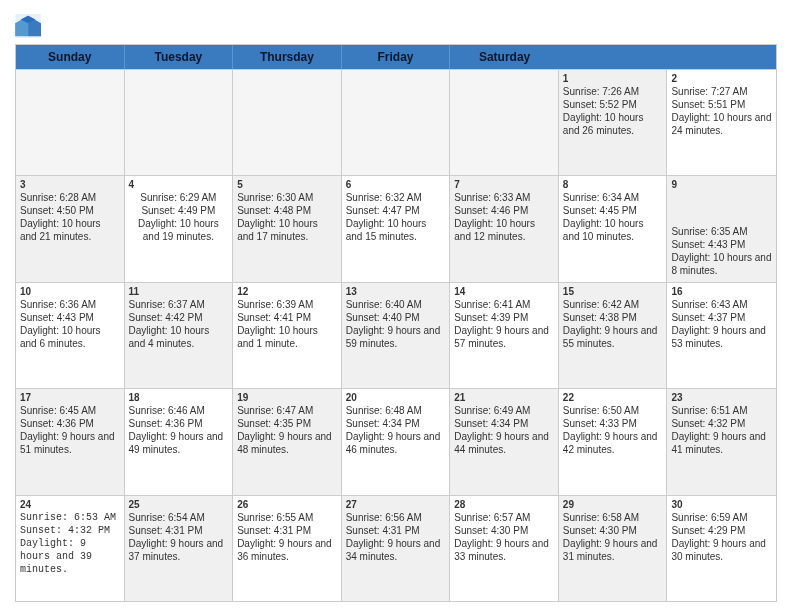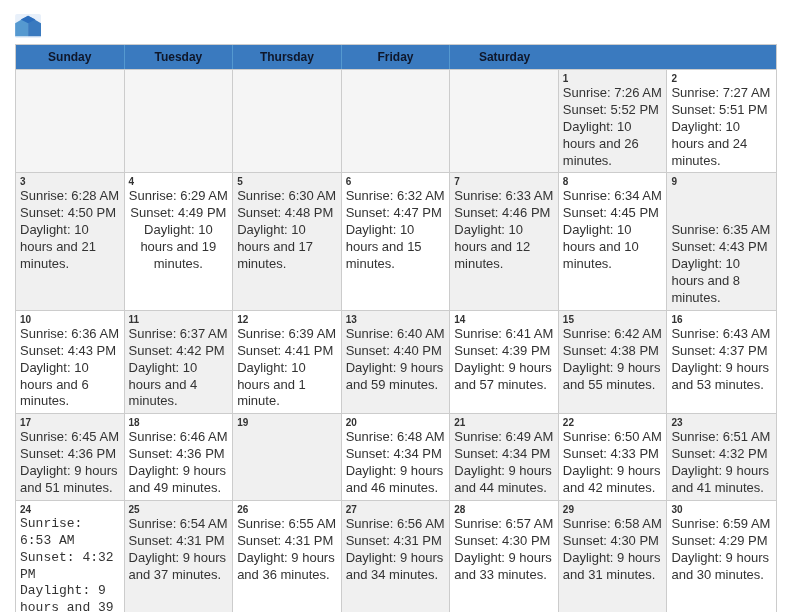--- a/index.html
+++ b/index.html
@@ -96,21 +96,21 @@
     .cal-cell:last-child { border-right: none; }
     .cal-cell.empty { background: #f5f5f5; }
     .cal-cell.shaded { background: #f0f0f0; }
     .day-num {
       font-size: 10px;
       font-weight: bold;
       display: block;
       margin-bottom: 1px;
     }
     .day-info {
-      font-size: 13px;
+      font-size: 10px;
       color: #333;
       line-height: 1.3;
     }
   </style>
 </head>
 <body>
 
 <div class="page">
   <div class="header">
     <div class="logo">
@@ -255,20 +255,23 @@
 Daylight: 9 hours and 51 minutes.</div>
           </div>
           <div class="cal-cell">
             <span class="day-num">18</span>
             <div class="day-info" style="white-space: pre-line;">Sunrise: 6:46 AM
 Sunset: 4:36 PM
 Daylight: 9 hours and 49 minutes.</div>
           </div>
           <div class="cal-cell shaded">
             <span class="day-num">19</span>
+            <div class="day-info" style="white-space: pre-line;">Sunrise: 6:47 AM
+Sunset: 4:35 PM
+Daylight: 9 hours and 48 minutes.</div>
           </div>
           <div class="cal-cell">
             <span class="day-num">20</span>
             <div class="day-info" style="white-space: pre-line;">Sunrise: 6:48 AM
 Sunset: 4:34 PM
 Daylight: 9 hours and 46 minutes.</div>
           </div>
           <div class="cal-cell shaded">
             <span class="day-num">21</span>
             <div class="day-info" style="white-space: pre-line;">Sunrise: 6:49 AM

